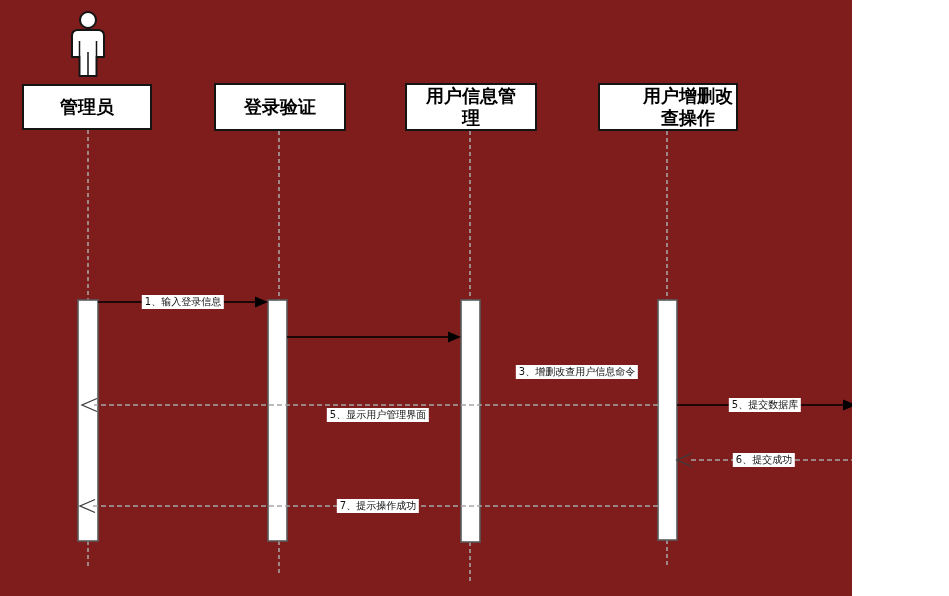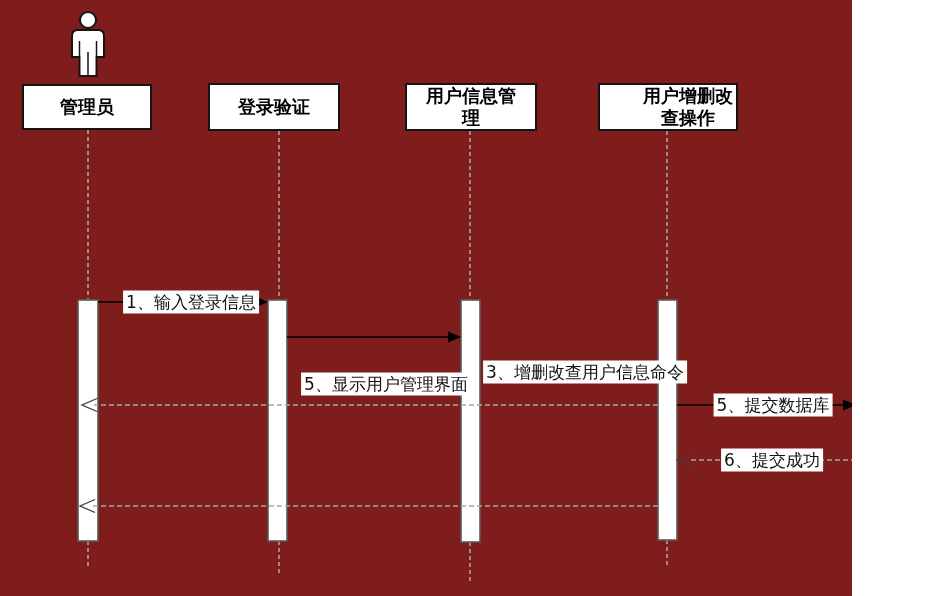--- a/index.html
+++ b/index.html
@@ -27,25 +27,24 @@
     line-height:1.25;
     z-index:3;
   }
   .head-box span{display:inline-block;max-width:96px;}
   .msg-label{
     position:absolute;
     transform:translate(-50%,-50%);
     background:#ffffff;
     padding:0 3px;
     white-space:nowrap;
-    font-size:17px;
+    font-size:10px;
     color:#111111;
     z-index:6;
     font-family:"DejaVu Sans", sans-serif;
-    margin-left:8px;
   }
 </style>
 </head>
 <body>
 
 <div class="canvas">
   <svg id="diagram-svg" width="949" height="596">
       <line x1="88" y1="130" x2="88" y2="300" stroke="#ababab" stroke-width="1.5" stroke-dasharray="4 3"></line>
       <line x1="88" y1="541" x2="88" y2="567" stroke="#ababab" stroke-width="1.5" stroke-dasharray="4 3"></line>
       <g>
@@ -78,28 +77,29 @@
       <polyline points="97,398.5 82,405 97,411.5" fill="none" stroke="#3d3d3d" stroke-width="1.3"></polyline>
       <line x1="856" y1="460" x2="689" y2="460" stroke="#a6a6a6" stroke-width="1.3" stroke-dasharray="5 3"></line>
       <polyline points="692,453.5 677,460 692,466.5" fill="none" stroke="#3d3d3d" stroke-width="1.3"></polyline>
       <line x1="658" y1="506" x2="92" y2="506" stroke="#a6a6a6" stroke-width="1.3" stroke-dasharray="5 3"></line>
       <polyline points="95,499.5 80,506 95,512.5" fill="none" stroke="#3d3d3d" stroke-width="1.3"></polyline>
     </svg>
 
   <div class="head-box" id="box-0" style="left: 22px; top: 84px; width: 130px; height: 46px;">
       <span>管理员</span>
     </div>
-  <div class="head-box" id="box-1" style="left: 208px; top: 83px; width: 132px; height: 48px; align-items: center;">
+  <div class="head-box" id="box-1" style="left: 214px; top: 83px; width: 132px; height: 48px; align-items: center;">
       <span>登录验证</span>
     </div>
   <div class="head-box" id="box-2" style="left: 405px; top: 83px; width: 132px; height: 48px;">
       <span>用户信息管理</span>
     </div>
   <div class="head-box" id="box-3" style="left: 598px; top: 83px; width: 140px; height: 48px; padding-left: 40px;">
       <span>用户增删改查操作</span>
     </div>
 
   <div class="msg-label" id="msg-0" style="left: 183px; top: 302px;">1、输入登录信息</div>
   <div class="msg-label" id="msg-2" style="left: 577px; top: 372px;">3、增删改查用户信息命令</div>
   <div class="msg-label" id="msg-3" style="left: 765px; top: 405px;">5、提交数据库</div>
-  <div class="msg-label" id="msg-4" style="left: 378px; top: 384px;">5、显示用户管理界面</div>
+  <div class="msg-label" id="msg-4" style="left: 378px; top: 415px;">5、显示用户管理界面</div>
   <div class="msg-label" id="msg-5" style="left: 764px; top: 460px;">6、提交成功</div>
+  <div class="msg-label" id="msg-6" style="left: 378px; top: 506px;">7、提示操作成功</div>
 </div>
 
 </body></html>

